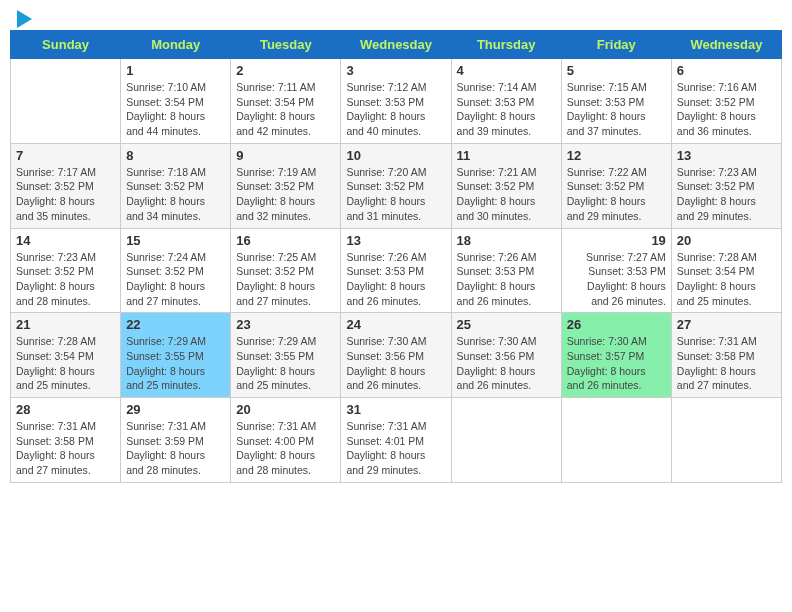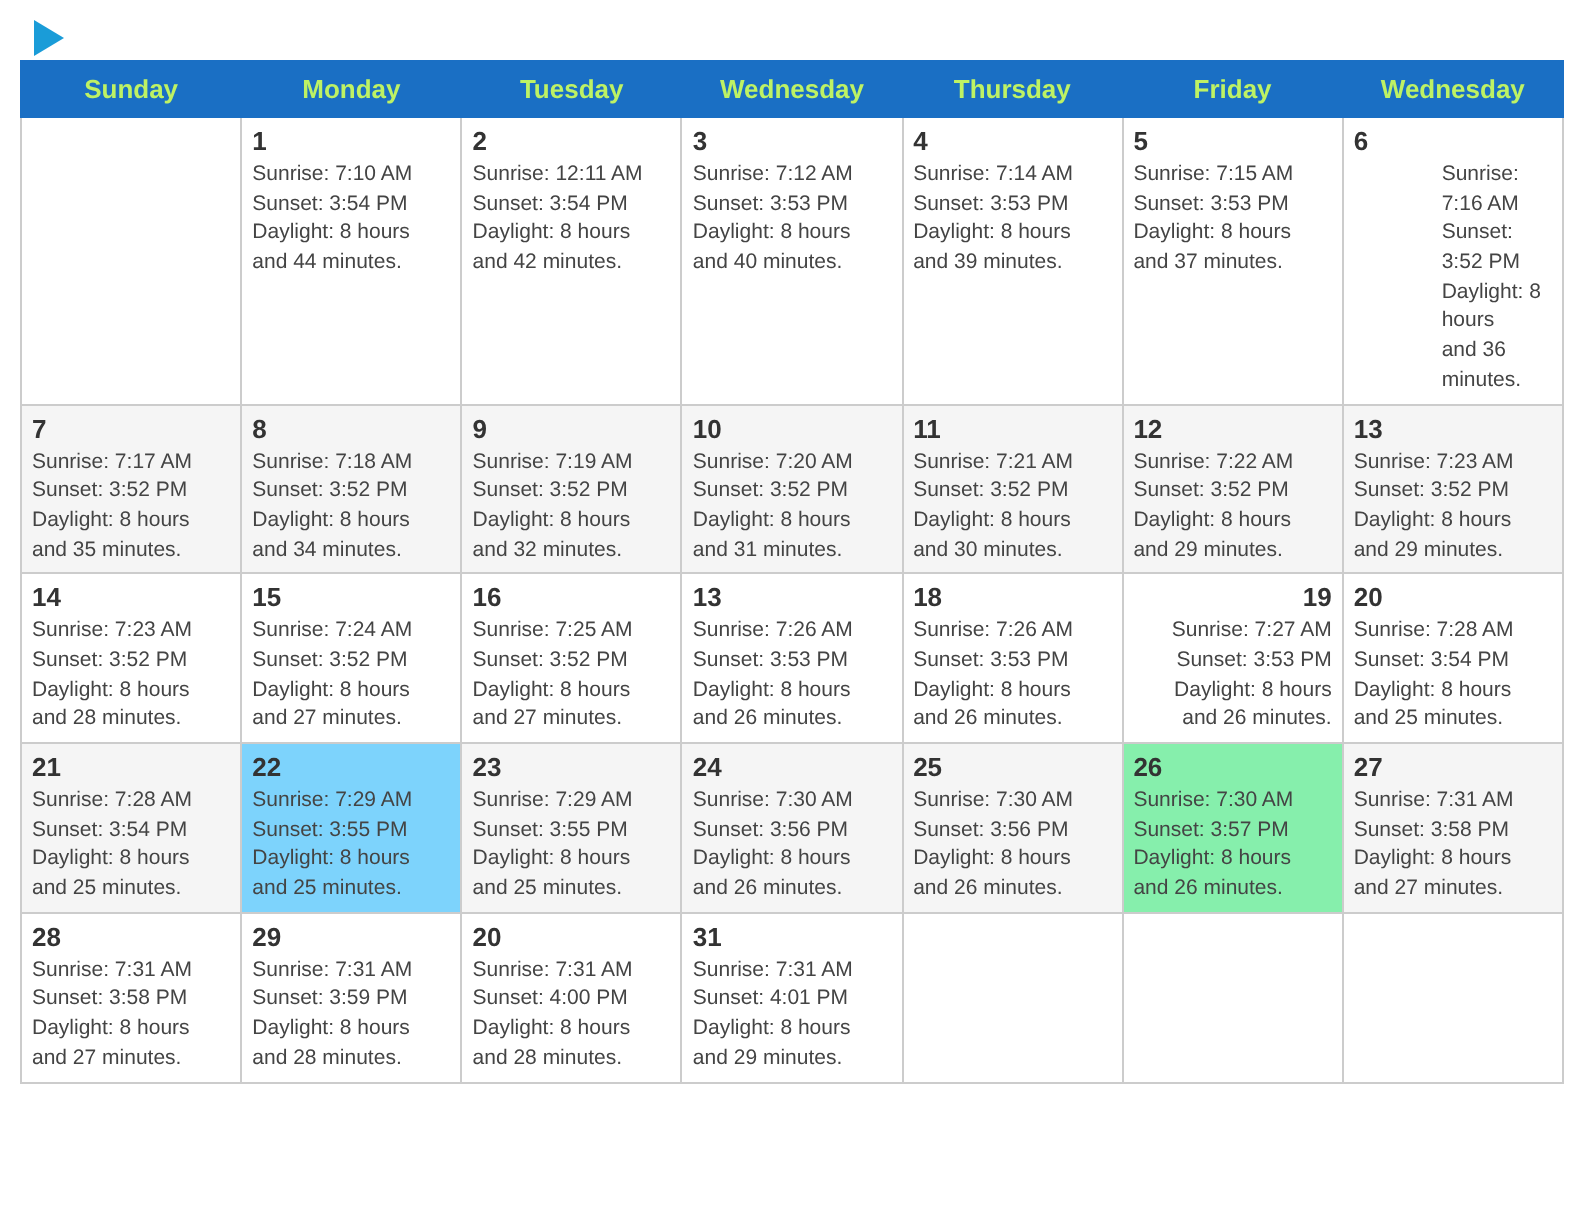--- a/index.html
+++ b/index.html
@@ -107,21 +107,21 @@
         <td class="empty-cell"></td>
         <td style="background: rgb(255, 255, 255);">
           <span class="day-num">1</span>
           <div class="day-info" style="white-space: pre-line;">Sunrise: 7:10 AM
 Sunset: 3:54 PM
 Daylight: 8 hours
 and 44 minutes.</div>
         </td>
         <td style="background: rgb(255, 255, 255);">
           <span class="day-num">2</span>
-          <div class="day-info" style="white-space: pre-line;">Sunrise: 12:11 AM
+          <div class="day-info" style="white-space: pre-line;">Sunrise: 7:11 AM
 Sunset: 3:54 PM
 Daylight: 8 hours
 and 42 minutes.</div>
         </td>
         <td style="background: rgb(255, 255, 255);">
           <span class="day-num">3</span>
           <div class="day-info" style="white-space: pre-line;">Sunrise: 7:12 AM
 Sunset: 3:53 PM
 Daylight: 8 hours
 and 40 minutes.</div>
@@ -135,21 +135,21 @@
         </td>
         <td style="background: rgb(255, 255, 255);">
           <span class="day-num">5</span>
           <div class="day-info" style="white-space: pre-line;">Sunrise: 7:15 AM
 Sunset: 3:53 PM
 Daylight: 8 hours
 and 37 minutes.</div>
         </td>
         <td style="background: rgb(255, 255, 255);">
           <span class="day-num">6</span>
-          <div class="day-info" style="white-space: pre-line; margin-left: 44px;">Sunrise: 7:16 AM
+          <div class="day-info" style="white-space: pre-line;">Sunrise: 7:16 AM
 Sunset: 3:52 PM
 Daylight: 8 hours
 and 36 minutes.</div>
         </td>
       </tr>
       <tr>
         <td style="background: rgb(245, 245, 245);">
           <span class="day-num">7</span>
           <div class="day-info" style="white-space: pre-line;">Sunrise: 7:17 AM
 Sunset: 3:52 PM

